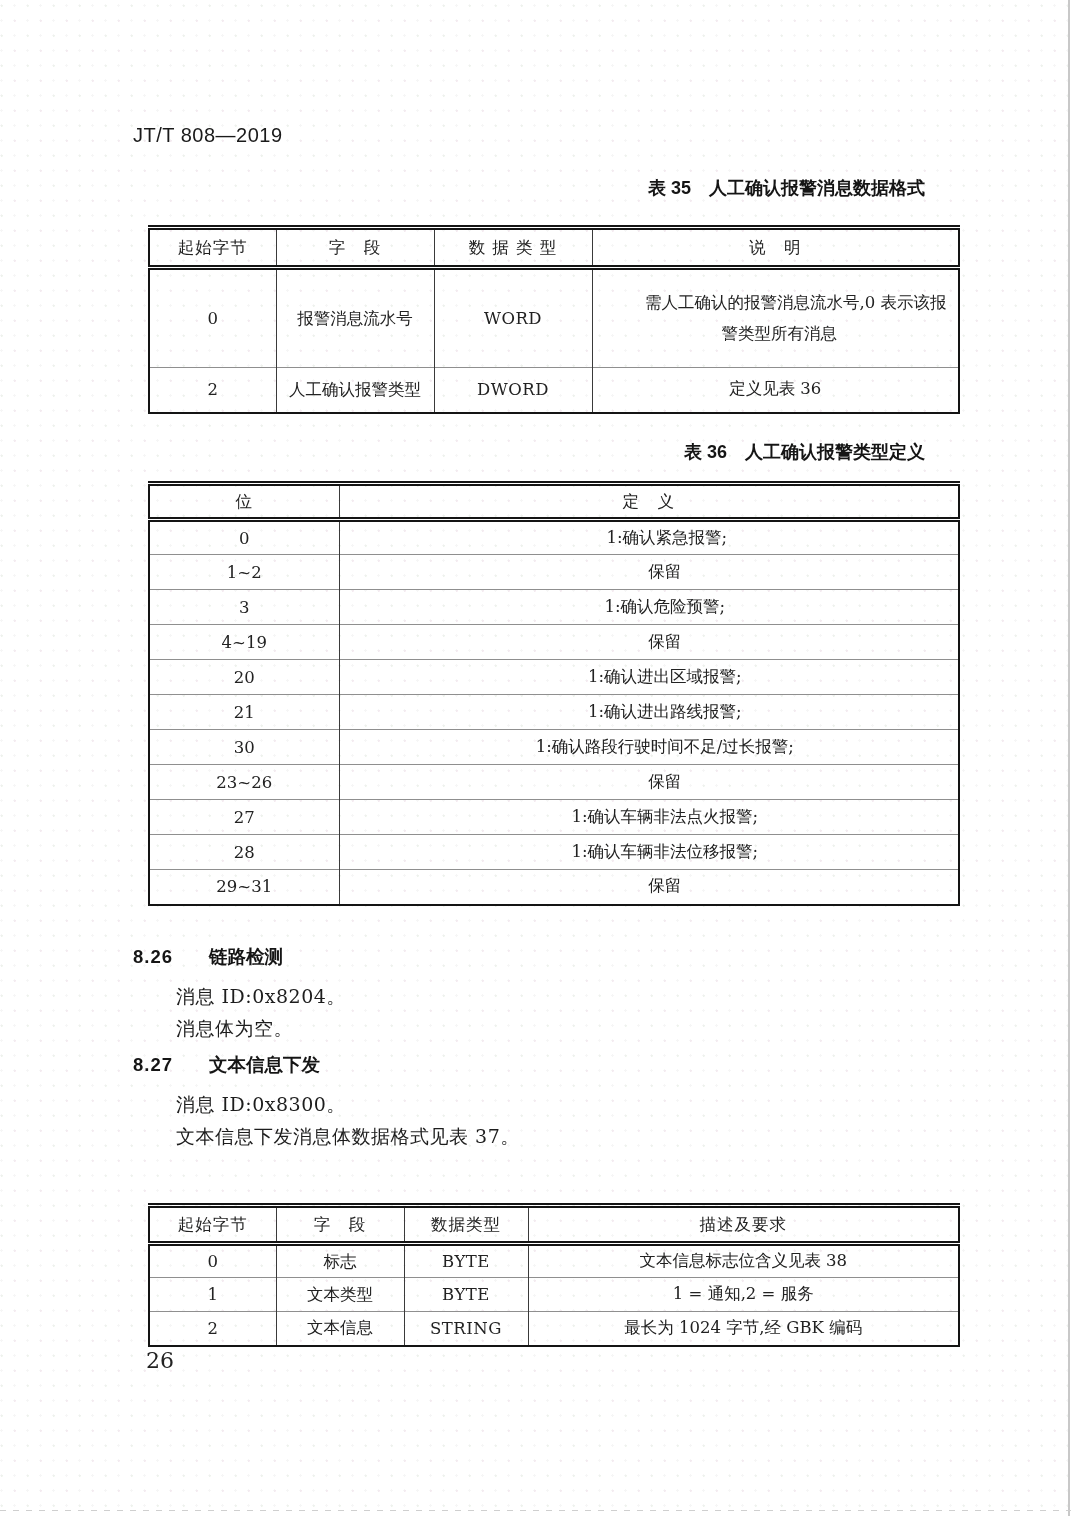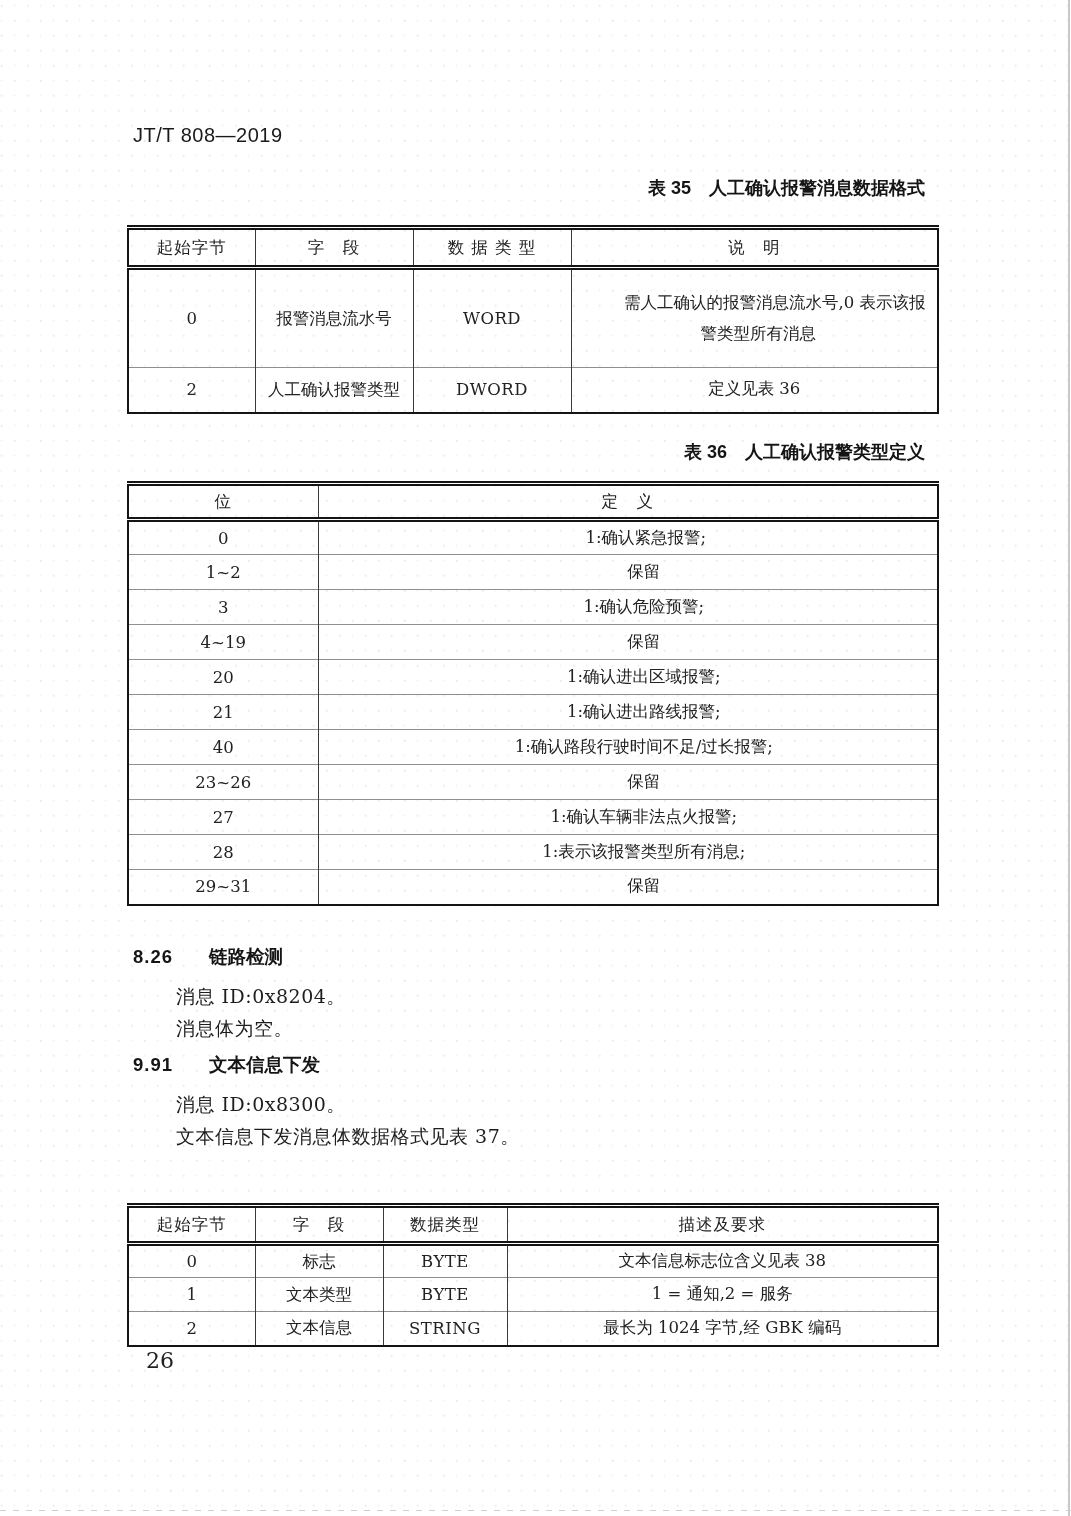--- a/index.html
+++ b/index.html
@@ -30,21 +30,21 @@
     font-family:"Liberation Sans","DejaVu Sans",sans-serif;
     font-size:20px;font-weight:400;letter-spacing:0.5px;color:#1a1a1a;
   }
   .table-caption{
     position:absolute;left:115px;width:810px;text-align:right;
     font-family:"Liberation Sans","DejaVu Sans",sans-serif;
     font-size:18px;font-weight:700;color:#151515;
   }
   .table-caption .cap-label{margin-right:18px;}
   table.std{
-    position:absolute;left:127px;width:810px;
+    position:absolute;left:148px;width:810px;
     border-collapse:collapse;table-layout:fixed;
     font-size:16.5px;color:#222;border-radius:6px;
   }
   table.std{border:2px solid #141414;border-top:5px double #141414;}
   table.std th{
     font-weight:400;text-align:center;vertical-align:middle;
     border-bottom:5px double #141414;
     border-left:1px solid #3a3a3a;
     padding:0 4px;letter-spacing:1px;
   }
@@ -170,50 +170,50 @@
       </tr>
       <tr>
         <td>20</td>
         <td class="desc" style="padding-left:36px;">1:确认进出区域报警;</td>
       </tr>
       <tr>
         <td>21</td>
         <td class="desc" style="padding-left:36px;">1:确认进出路线报警;</td>
       </tr>
       <tr>
-        <td>40</td>
+        <td>30</td>
         <td class="desc" style="padding-left:36px;">1:确认路段行驶时间不足/过长报警;</td>
       </tr>
       <tr>
         <td>23~26</td>
         <td class="desc" style="padding-left:36px;">保留</td>
       </tr>
       <tr>
         <td>27</td>
         <td class="desc" style="padding-left:36px;">1:确认车辆非法点火报警;</td>
       </tr>
       <tr>
         <td>28</td>
-        <td class="desc" style="padding-left:36px;">1:表示该报警类型所有消息;</td>
+        <td class="desc" style="padding-left:36px;">1:确认车辆非法位移报警;</td>
       </tr>
       <tr>
         <td>29~31</td>
         <td class="desc" style="padding-left:36px;">保留</td>
       </tr>
     </tbody>
   </table>
 
   <div class="section-head" style="top:944px;">
     <span class="sec-num">8.26</span><span>链路检测</span>
   </div>
   <div class="body-line" style="top:984px;">消息 ID:0x8204。</div>
   <div class="body-line" style="top:1016px;">消息体为空。</div>
 
   <div class="section-head" style="top:1052px;">
-    <span class="sec-num">9.91</span><span>文本信息下发</span>
+    <span class="sec-num">8.27</span><span>文本信息下发</span>
   </div>
   <div class="body-line" style="top:1092px;">消息 ID:0x8300。</div>
   <div class="body-line" style="top:1124px;">文本信息下发消息体数据格式见表 37。</div>
 
 
   <table class="std t37" style="top:1203px;">
     <colgroup>
           <col>
           <col>
           <col>

